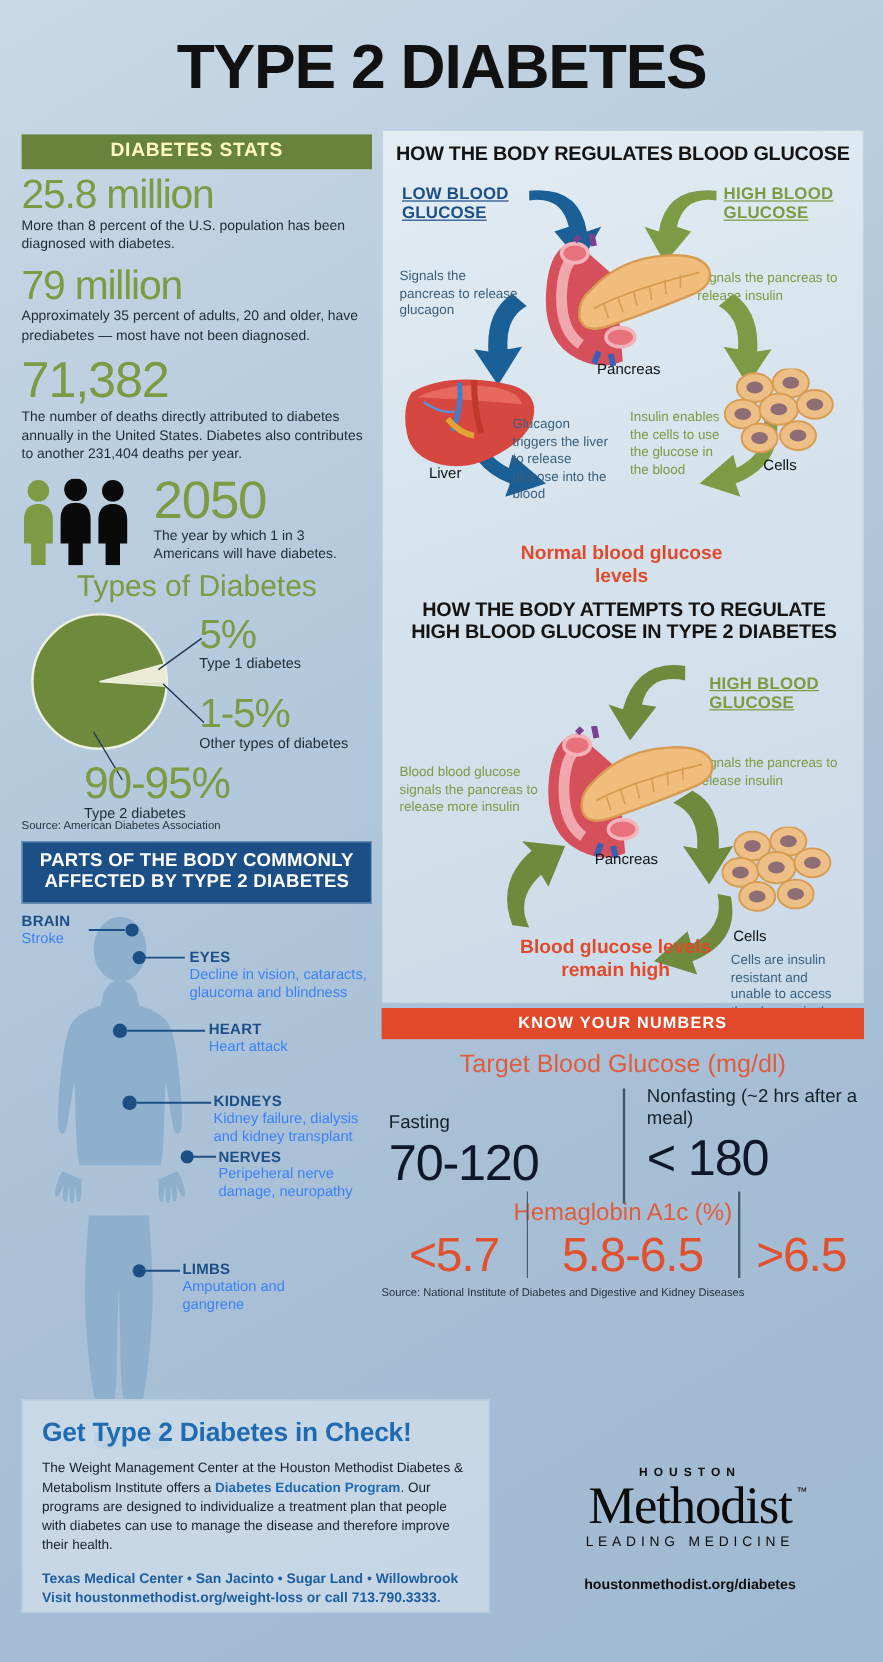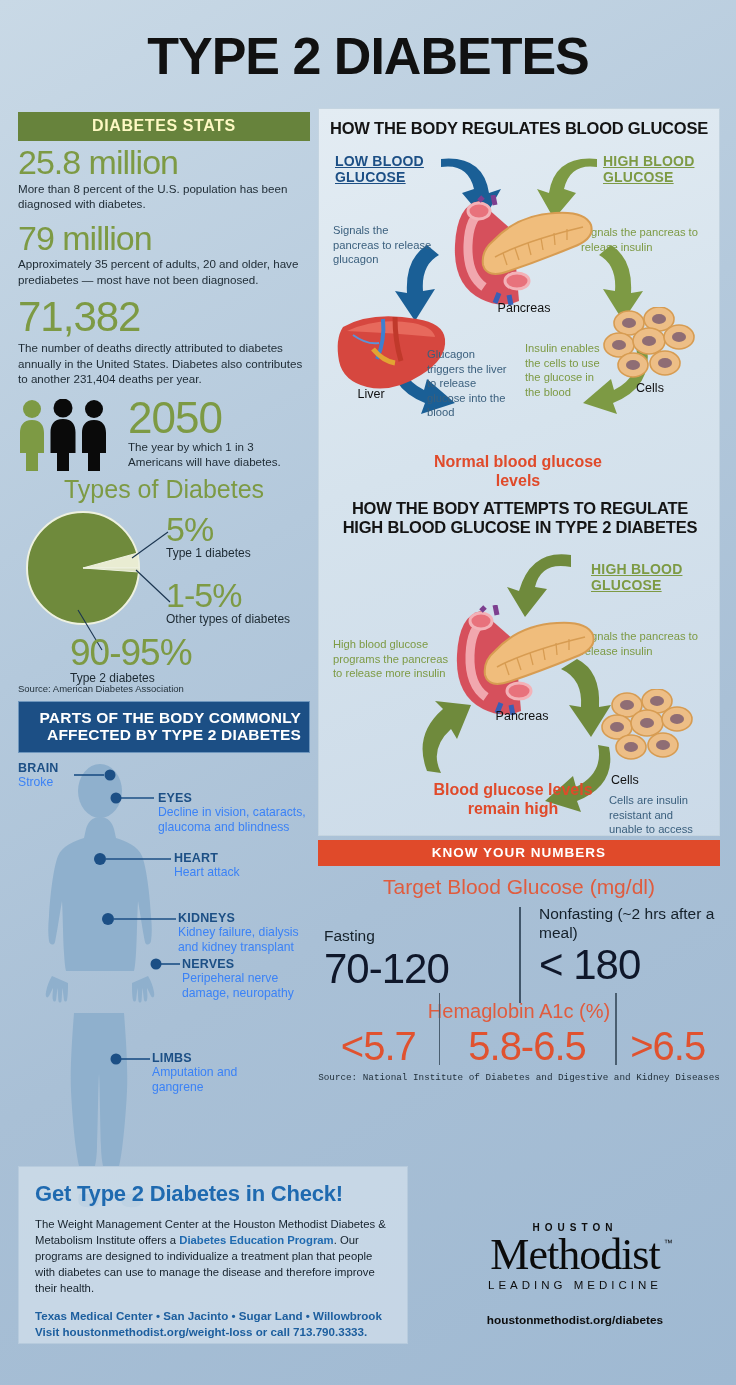--- a/index.html
+++ b/index.html
@@ -49,21 +49,21 @@
   .pie-pct { color: #7d9a44; font-size: 34px; line-height: 1; letter-spacing: -1px; }
   .pie-lbl { font-size: 12px; color: #1d2a33; }
   #pie-l1 { position: absolute; left: 148px; top: 6px; }
   #pie-l2 { position: absolute; left: 148px; top: 72px; }
   #pie-l3 { position: absolute; left: 52px; top: 128px; }
   #pie-source { font-size: 9.5px; color: #24323c; margin-top: 2px; }
 
   
   #body-header {
     background: #1c4f85; color: #fff; margin-top: 7px;
-    padding: 7px 8px 8px; text-align: right;
+    padding: 7px 8px 8px; text-align: center;
     font-size: 15.5px; font-weight: bold; line-height: 1.14; letter-spacing: .2px;
     border: 1px solid #6e96bd;
   }
   #body-diagram { position: relative; height: 455px; margin-top: 8px; }
   #body-svg { position: absolute; left: 10px; top: 0; }
   .bp { position: absolute; }
   .bp .bp-t { color: #1c4f85; font-size: 12.5px; font-weight: bold; letter-spacing: .2px; }
   .bp .bp-d { color: #3b82f6; font-size: 12.2px; line-height: 1.22; }
 
   
@@ -102,21 +102,21 @@
   .tbg-cell.l .tbg-lbl { margin-top: 22px; }
   #a1c-title { text-align: center; color: #e05c3e; font-size: 20px; margin-top: 8px; }
   #a1c-bar { display: flex; margin-top: 5px; height: 30px; position: relative; }
   .a1c-seg { display: flex; align-items: center; justify-content: center; font-size: 15px; }
   #a1c-normal { width: 30%; background: linear-gradient(90deg,#fffdfb 0%,#fbe2d9 100%); color: #111; }
   #a1c-pre { width: 44%; background: linear-gradient(90deg,#fbdcd1 0%,#f3a289 100%); color: #111; }
   #a1c-dia { width: 26%; background: linear-gradient(90deg,#ee7655 0%,#e6502c 100%); color: #fff; }
   #a1c-vals { display: flex; position: relative; }
   .a1c-val { color: #e0522f; font-size: 40px; line-height: 1.15; text-align: center; letter-spacing: -1px; }
   .a1c-sep { position: absolute; top: -30px; width: 1.5px; height: 72px; background: #4a5e70; }
-  #a1c-source { font-size: 9.3px; color: #1f2d38; text-align: center; margin-top: 3px; font-family: Liberation Mono, monospace; }
+  #a1c-source { font-size: 9.3px; color: #1f2d38; margin-top: 3px; }
 
   
   #footer-box {
     position: absolute; left: 18px; top: 1166px; width: 390px; height: 178px;
     background: rgba(219,231,241,.62); border: 1px solid #b7cbdd; padding: 14px 16px;
   }
   #footer-h { color: #1f6ab0; font-size: 22px; font-weight: bold; letter-spacing: -.2px; }
   #footer-p { font-size: 11.3px; line-height: 1.42; color: #16222c; margin-top: 9px; }
   #footer-p .lnk { color: #1f6ab0; font-weight: bold; }
   #footer-loc { color: #1c5e9e; font-size: 11.6px; font-weight: bold; margin-top: 12px; line-height: 1.38; }
@@ -344,21 +344,21 @@
 
   <svg style="position:absolute;left:0;top:430px;" width="402" height="290" viewBox="0 0 402 290">
     <path d="M252 16 q-40 -6 -52 36 l-12 -4 18 30 22 -28 -12 -2 q6 -26 36 -20 z" fill="#6f8a3c"></path>
     <path d="M258 120 q24 12 22 48 l12 -2 -20 32 -22 -32 12 2 q2 -28 -20 -38 z" fill="#6f8a3c"></path>
     <path d="M290 208 q8 38 -32 54 l4 11 -36 -11 28 -25 3 11 q28 -14 22 -42 z" fill="#6f8a3c"></path>
     <path d="M108 232 q-14 -36 16 -62 l-8 -8 36 4 -14 34 -6 -10 q-22 20 -10 44 z" fill="#6f8a3c"></path>
   </svg>
 
   <div class="cap green" style="position:absolute;left:272px;top:452px;width:112px;">HIGH BLOOD GLUCOSE</div>
   <div class="note green" style="position:absolute;left:262px;top:520px;width:130px;">Signals the pancreas to release insulin</div>
-  <div class="note green" style="position:absolute;left:14px;top:528px;width:118px;">High blood glucose programs the pancreas to release more insulin</div>
+  <div class="note green" style="position:absolute;left:14px;top:528px;width:118px;">Blood blood glucose signals the pancreas to release more insulin</div>
 
   <svg style="position:absolute;left:132px;top:496px;" width="148" height="110" viewBox="0 0 148 110">
     <path d="M30 6 q-22 4 -24 44 q-2 40 26 54 q20 10 38 2 l-6 -70 z" fill="#d6505c"></path>
     <path d="M34 16 q-14 6 -15 34 q-1 30 16 42" fill="none" stroke="#f1a7ae" stroke-width="9"></path>
     <ellipse cx="30" cy="16" rx="11" ry="8" fill="#e8727c" stroke="#f3b2b8" stroke-width="3"></ellipse>
     <ellipse cx="68" cy="86" rx="12" ry="8" fill="#e8727c" stroke="#f3b2b8" stroke-width="3"></ellipse>
     <path d="M30 6 l4 -4 M44 0 l2 10" stroke="#7d3f8f" stroke-width="5"></path>
     <path d="M50 98 l-4 10 M60 100 l2 10" stroke="#3a5fb5" stroke-width="5"></path>
     <path d="M44 46 q24 -26 62 -28 q30 -2 36 12 q4 14 -18 22 q-34 14 -64 24 q-22 8 -26 -6 q-2 -14 10 -24z" fill="#f0bd7c" stroke="#d79c52" stroke-width="2"></path>
     <path d="M46 62 q30 -16 88 -30" fill="none" stroke="#d79c52" stroke-width="1.6"></path>

